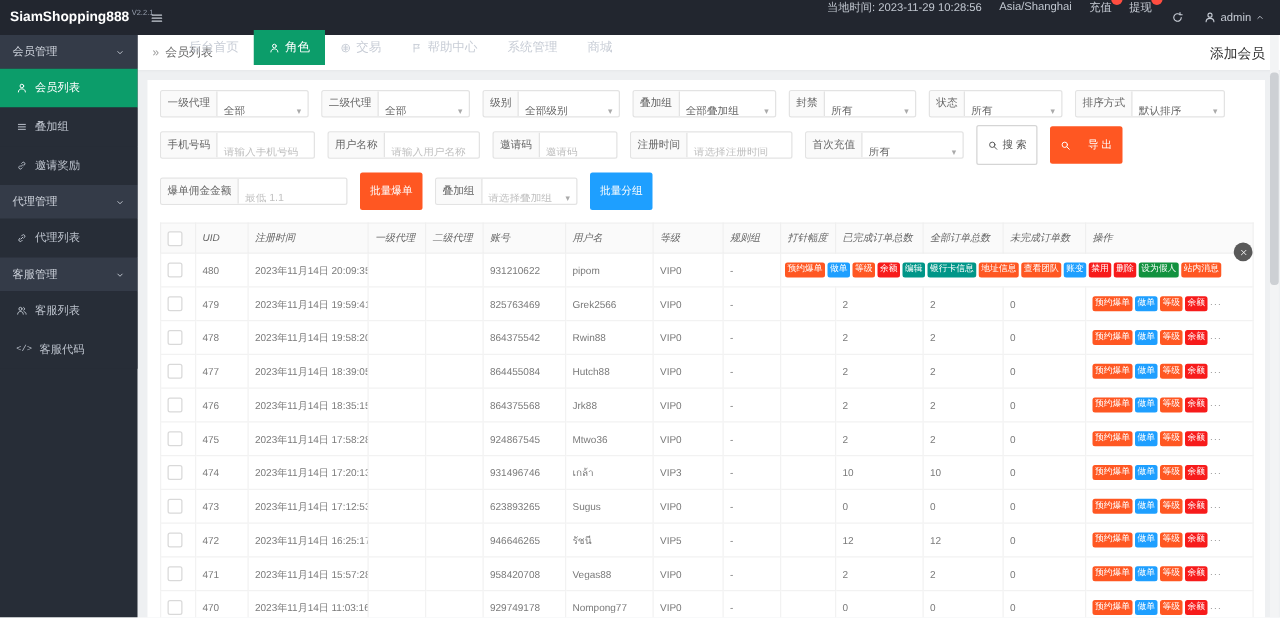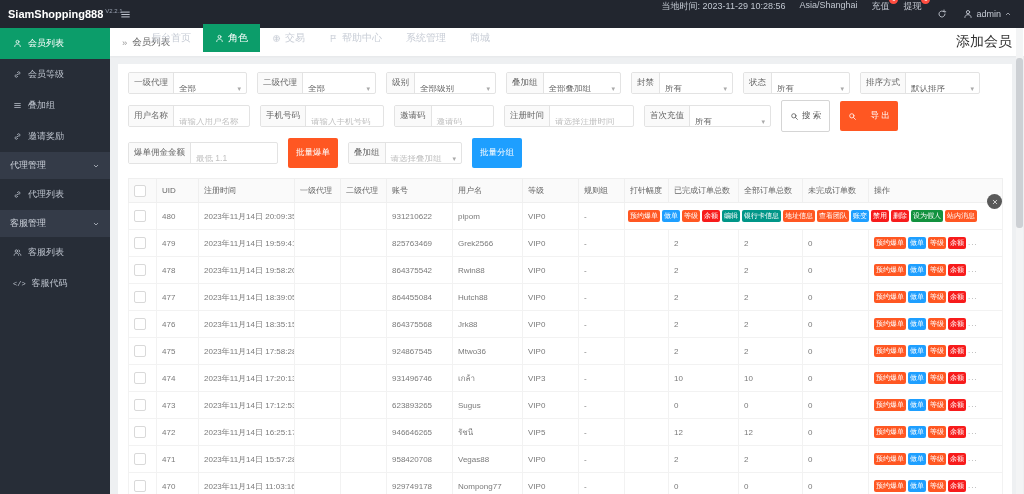--- a/index.html
+++ b/index.html
@@ -32,21 +32,21 @@
   .side-item { height:31px; display:flex; align-items:center; gap:6px; padding:0 8px 0 13px;
     background:#272d37; color:#bdc3cd; cursor:pointer; white-space:nowrap; }
   .side-item.active { background:var(--c-accent,#0c9d6a); color:#fff; }
   .code-ico { font-family:"Liberation Mono","DejaVu Sans Mono",monospace; font-size:7px; }
   
   .main { position:absolute; left:110px; top:28px; width:914px; height:466px; }
   .breadcrumb-bar { height:28px; background:#fff; display:flex; align-items:center;
     justify-content:space-between; padding:0 12px; box-shadow:0 1px 2px rgba(0,0,0,.04); }
   .bc-left { display:flex; align-items:center; gap:5px; color:#666; font-size:9.5px; }
   .bc-ico { color:#999; }
-  .add-member { color:#333; font-size:14px; cursor:pointer; }
+  .add-member { color:#333; font-size:11px; cursor:pointer; }
   .card { position:absolute; left:8px; top:36px; width:894px; height:430px; background:#fff; overflow:hidden; }
   
   .filters { padding:8px 10px 2px 10px; }
   .frow { display:flex; align-items:center; margin-bottom:6px; }
   .group { display:flex; height:22px; border:1px solid #e3e3e3; border-radius:2px;
     margin-right:10px; background:#fff; overflow:hidden; flex:none; }
   .glabel { background:#fafafa; border-right:1px solid #e3e3e3; display:flex; align-items:center;
     padding:0 5px; color:#666; font-size:8.5px; white-space:nowrap; }
   .gfield { flex:1; display:flex; align-items:center; justify-content:space-between; gap:3px;
     padding:0 5px; color:#666; font-size:8.5px; white-space:nowrap; overflow:hidden; cursor:pointer;margin-top:12px; }
@@ -54,21 +54,21 @@
   .arrow { color:#aaa; font-size:7px; flex:none; }
   .btn { height:22px; border-radius:2px; display:flex; align-items:center; gap:3px; justify-content:center;
     padding:15px 8px; margin-right:10px; font-size:8.5px; cursor:pointer; flex:none; white-space:nowrap; }
   .btn.outline { border:1px solid #d5d5d5; background:#fff; color:#555; }
   .btn.orange { background:var(--c-orange,#ff5722); color:#fff;gap:13px; }
   .btn.blue { background:var(--c-blue,#1e9fff); color:#fff; }
   
   .tblwrap { position:relative; padding:2px 10px 0 10px; }
   table { border-collapse:collapse; table-layout:fixed; width:874px; font-size:8px; color:#7a7a7a; }
   th { background:#fafafa; border:1px solid #efefef; height:24px; font-weight:normal; color:#666;
-    text-align:left; padding:0 5px; white-space:nowrap; overflow:hidden; }
+    text-align:left; padding:0 5px; white-space:nowrap; overflow:hidden;font-style:italic; }
   td { border:1px solid #f2f2f2; height:27px; padding:0 5px; white-space:nowrap; overflow:hidden; }
   .cb { display:inline-block; width:12px; height:12px; border:1px solid #d9d9d9; border-radius:2px;
     background:#fff; vertical-align:middle; cursor:pointer; }
   .abtn { display:inline-block; padding:2px 2px; border-radius:2px; color:#fff; font-size:7px;
     line-height:1.15; margin-right:2px; cursor:pointer; }
   .more-dots { color:#999; font-size:8px; letter-spacing:1px; }
   .expcell { position:relative; overflow:visible !important; padding:0 3px !important; }
   .close-fab { position:absolute; top:-9px; right:0px; width:15px; height:15px; border-radius:50%;
     background:rgba(60,60,60,.85); color:#fff; display:flex; align-items:center; justify-content:center;
     cursor:pointer; z-index:6; }
@@ -151,34 +151,32 @@
       <i id="user-chev" style="display:flex">
           <svg viewBox="0 0 16 16" width="8" height="8" fill="none" stroke="currentColor" stroke-width="1.4" stroke-linecap="round" stroke-linejoin="round">
             <path d="M4.5 9.5L8 6l3.5 3.5"></path>
           </svg>
         </i>
     </span>
   </div>
 </div>
 
 <div class="sidebar" id="sidebar">
+    <div class="side-group">
+      <span>会员管理</span>
+      <svg viewBox="0 0 16 16" width="8" height="8" fill="none" stroke="currentColor" stroke-width="1.4" stroke-linecap="round" stroke-linejoin="round">
+        <path d="M4.5 6.5L8 10l3.5-3.5"></path>
+      </svg>
+    </div>
     <div class="side-item active">
       <svg viewBox="0 0 16 16" width="9" height="9" fill="none" stroke="currentColor" stroke-width="1.4" stroke-linecap="round" stroke-linejoin="round">
         <circle cx="8" cy="5" r="2.6"></circle>
         <path d="M3 13.5c0-2.9 2.2-4.4 5-4.4s5 1.5 5 4.4"></path>
       </svg>
       <span>会员列表</span>
-    </div>
-    <div class="side-item">
-      <svg viewBox="0 0 16 16" width="9" height="9" fill="none" stroke="currentColor" stroke-width="1.4" stroke-linecap="round" stroke-linejoin="round">
-        <path d="M6.6 9.4l2.8-2.8"></path>
-        <path d="M7.6 4.8l1.1-1.1a2.2 2.2 0 0 1 3.1 3.1L10.7 7.9"></path>
-        <path d="M8.4 11.2l-1.1 1.1a2.2 2.2 0 0 1-3.1-3.1l1.1-1.1"></path>
-      </svg>
-      <span>会员等级</span>
     </div>
     <div class="side-item">
       <svg viewBox="0 0 16 16" width="9" height="9" fill="none" stroke="currentColor" stroke-width="1.4" stroke-linecap="round" stroke-linejoin="round">
         <path d="M3 4.5h10M3 8h10M3 11.5h10"></path>
       </svg>
       <span>叠加组</span>
     </div>
     <div class="side-item">
       <svg viewBox="0 0 16 16" width="9" height="9" fill="none" stroke="currentColor" stroke-width="1.4" stroke-linecap="round" stroke-linejoin="round">
         <path d="M6.6 9.4l2.8-2.8"></path>
@@ -277,30 +275,30 @@
           </div>
           <div class="group" style="width: 120px;">
             <span class="glabel">排序方式</span>
             <div class="gfield">
               <span>默认排序</span>
               <span class="arrow">▾</span>
             </div>
           </div>
         </div>
         <div class="frow">
+          <div class="group" style="width: 124px;">
+            <span class="glabel">手机号码</span>
+            <div class="gfield">
+              <span class="ph">请输入手机号码</span>
+            </div>
+          </div>
           <div class="group" style="width: 122px;">
             <span class="glabel">用户名称</span>
             <div class="gfield">
               <span class="ph">请输入用户名称</span>
-            </div>
-          </div>
-          <div class="group" style="width: 124px;">
-            <span class="glabel">手机号码</span>
-            <div class="gfield">
-              <span class="ph">请输入手机号码</span>
             </div>
           </div>
           <div class="group" style="width: 100px;">
             <span class="glabel">邀请码</span>
             <div class="gfield">
               <span class="ph">邀请码</span>
             </div>
           </div>
           <div class="group" style="width: 130px;">
             <span class="glabel">注册时间</span>

